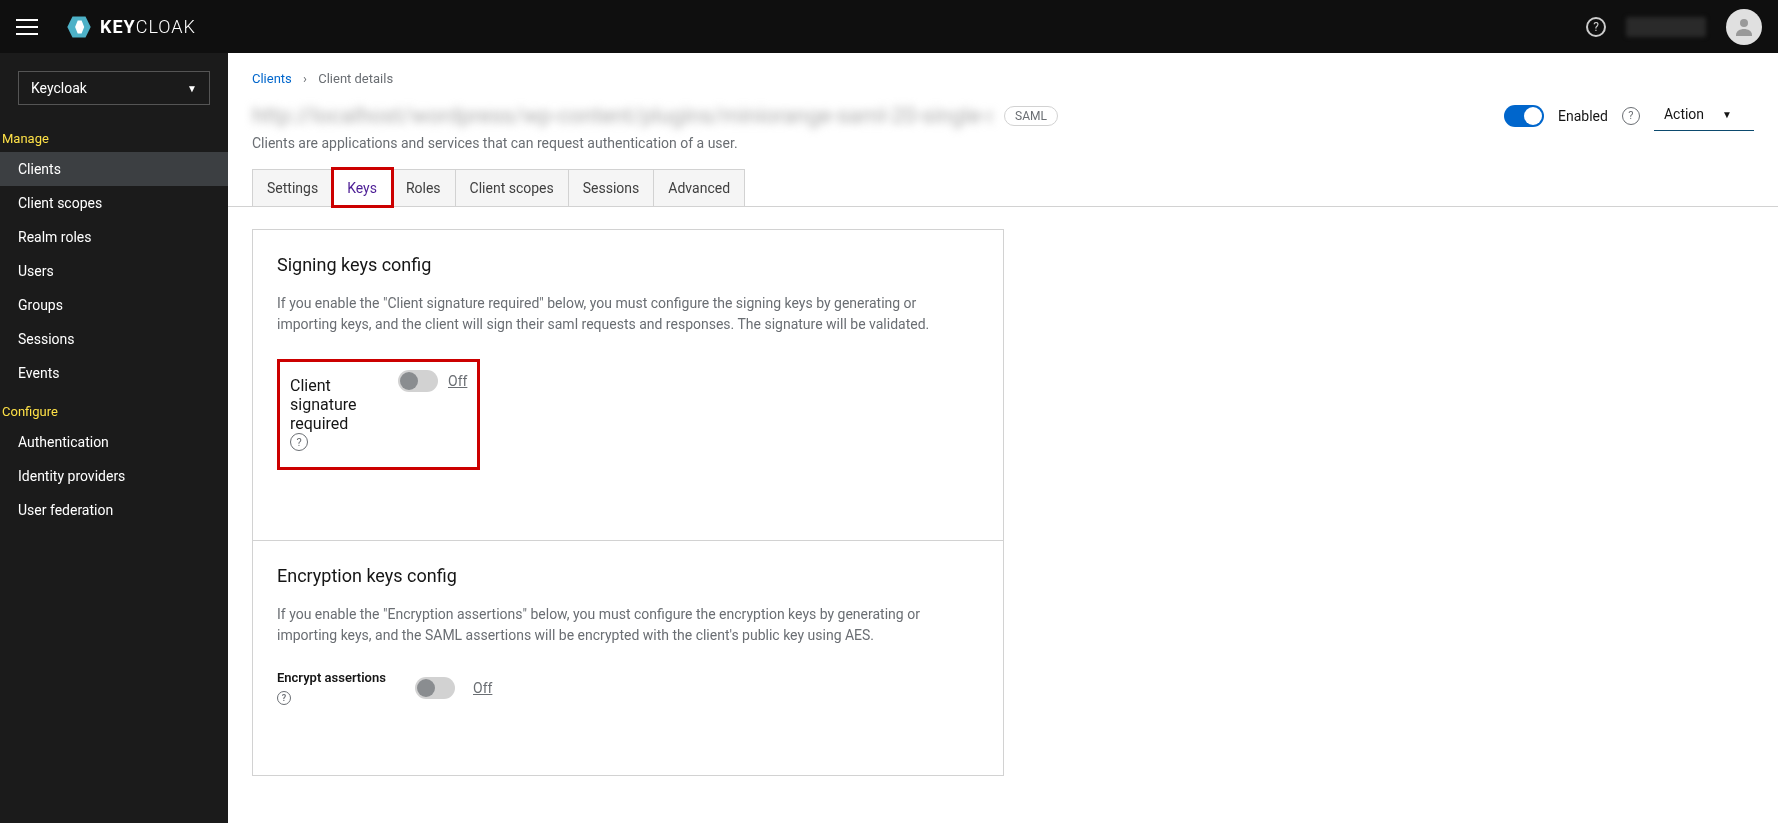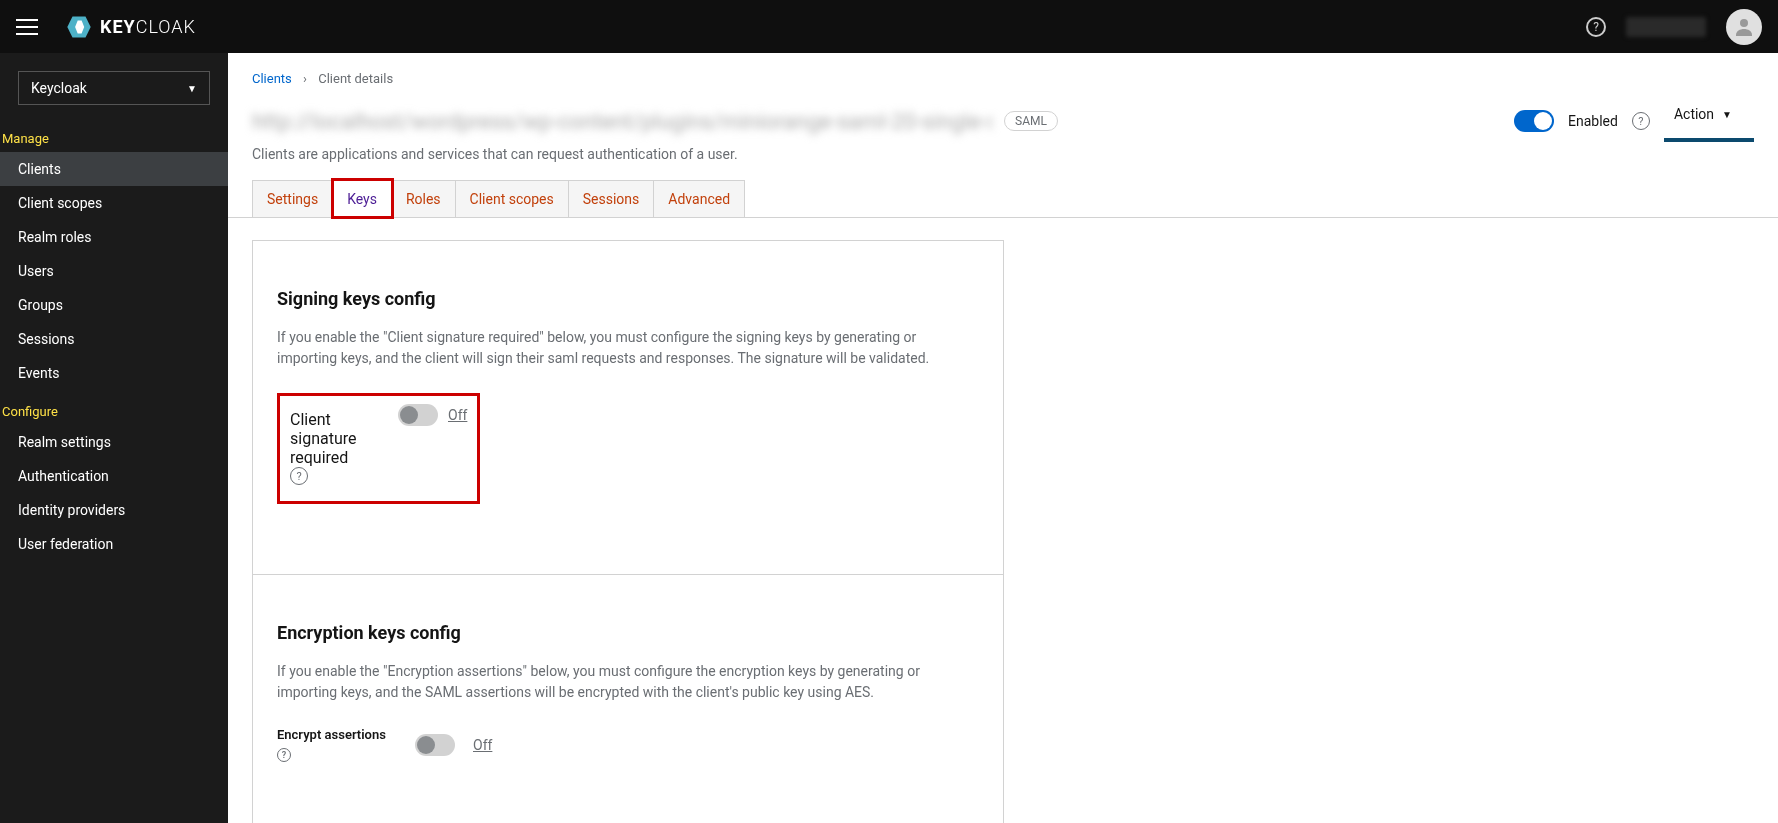--- a/index.html
+++ b/index.html
@@ -39,36 +39,36 @@
 .client-header { display:flex; align-items:center; padding:8px 24px 4px 24px; gap:12px; }
 .client-url { font-size:22px; color:#aaa; filter:blur(4px); user-select:none; flex:0 0 auto; width:740px; white-space:nowrap; overflow:hidden; }
 .proto-badge { border:1px solid #d2d2d2; border-radius:12px; padding:2px 10px; font-size:12px; color:#6a6e73; }
 .header-right { margin-left:auto; display:flex; align-items:center; gap:14px; }
 .toggle-on { width:40px; height:22px; background:#0066cc; border-radius:11px; position:relative; cursor:pointer; }
 .toggle-on:after { content:""; position:absolute; right:2px; top:2px; width:18px; height:18px; background:#fff; border-radius:50%; }
 .toggle-off { width:40px; height:22px; background:#d2d2d2; border-radius:11px; position:relative; cursor:pointer; }
 .toggle-off:after { content:""; position:absolute; left:2px; top:2px; width:18px; height:18px; background:#8a8d90; border-radius:50%; }
 .enabled-label { font-size:14px; color:#151515; }
 .q-icon { width:18px; height:18px; border:1.5px solid #6a6e73; border-radius:50%; display:flex; align-items:center; justify-content:center; font-size:11px; color:#6a6e73; cursor:pointer; }
-.action-dd { border:none; border-bottom:4px solid #0c4a6e; padding:6px 22px 16px 10px; font-size:14px; color:#151515; background:#fff; position:relative; cursor:pointer; display:flex; align-items:center; gap:8px; }
+.action-dd { border:none; border-bottom:1px solid #0c4a6e; padding:6px 22px 8px 10px; font-size:14px; color:#151515; background:#fff; position:relative; cursor:pointer; display:flex; align-items:center; gap:18px; }
 .action-dd .caret { font-size:10px; color:#151515; }
 
 .client-desc { padding:0 40px 18px 24px; font-size:14px; color:#6a6e73; }
 
 .tabs { display:flex; border-bottom:1px solid #d2d2d2; padding:0 24px; }
-.tab { padding:10px 14px; font-size:14px; color:#c2410c; background:#f5f5f5; border:1px solid #d2d2d2; border-bottom:none; margin-right:0; cursor:pointer; }
+.tab { padding:10px 14px; font-size:14px; color:#404040; background:#f5f5f5; border:1px solid #d2d2d2; border-bottom:none; margin-right:0; cursor:pointer; }
 .tab + .tab { border-left:none; }
 .tab.active { background:#fff; color:#4c1d95; position:relative; }
 .tab.highlighted { outline:3px solid #cc0000; outline-offset:-1px; }
 
 
 .card { margin:22px 24px; border:1px solid #d2d2d2; max-width:752px; }
 .card-sec { padding:24px; border-top:1px solid #d2d2d2; }
 .card-sec:first-child { border-top:none; }
-.card-sec h3 { font-size:18px; font-weight:700; margin-bottom:18px;margin-top:23px; }
+.card-sec h3 { font-size:18px; font-weight:400; margin-bottom:18px; }
 .card-sec p { font-size:14px; color:#6a6e73; margin-bottom:24px; line-height:1.5; }
 .form-row { display:flex; align-items:center; gap:18px; }
 .form-row .lbl { font-size:13px; font-weight:600; width:120px; display:flex; align-items:center; gap:6px; flex-wrap:wrap; }
 .form-row .q-inline { width:14px; height:14px; font-size:9px; }
 .off-label { font-size:14px; color:#6a6e73;text-decoration:underline; }
 .red-box { border:3px solid #cc0000; padding:8px 10px 16px 10px; display:inline-flex; align-items:flex-start; gap:18px; }
 .sec1-padbottom { padding-bottom:70px; }
 </style>
 </head>
 <body>
@@ -109,21 +109,20 @@
     <div class="side-heading">Manage</div>
     <div class="side-item active">Clients</div>
     <div class="side-item">Client scopes</div>
     <div class="side-item">Realm roles</div>
     <div class="side-item">Users</div>
     <div class="side-item">Groups</div>
     <div class="side-item">Sessions</div>
     <div class="side-item">Events</div>
 
     <div class="side-heading">Configure</div>
-    <div class="side-item">Realm settings</div>
     <div class="side-item">Authentication</div>
     <div class="side-item">Identity providers</div>
     <div class="side-item">User federation</div>
   </div>
 
   <div class="main">
     <div class="breadcrumb">
       <a>Clients</a>
       <span class="sep">›</span>
       <span>Client details</span>

